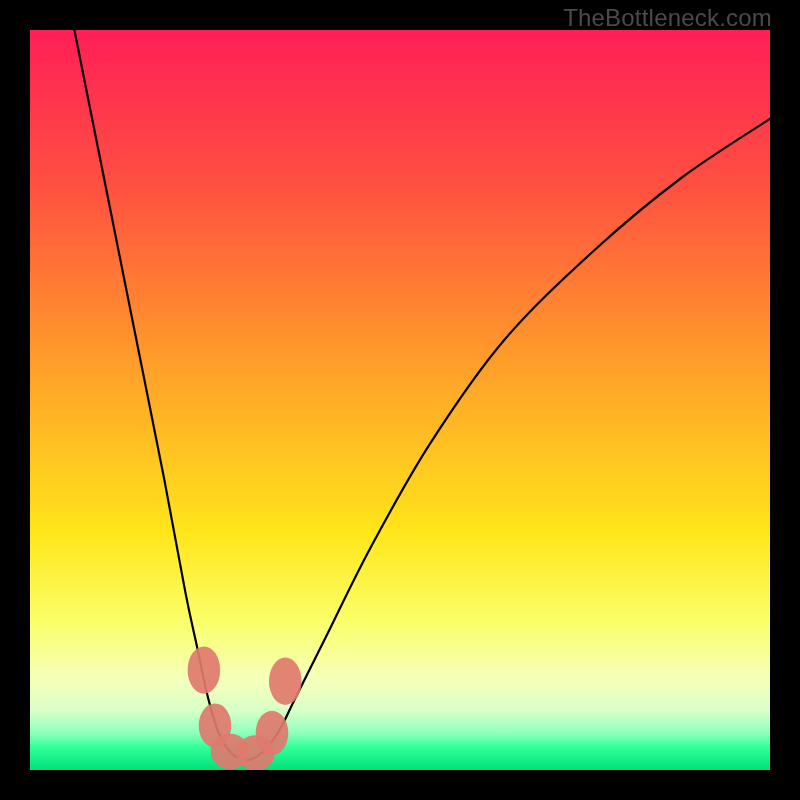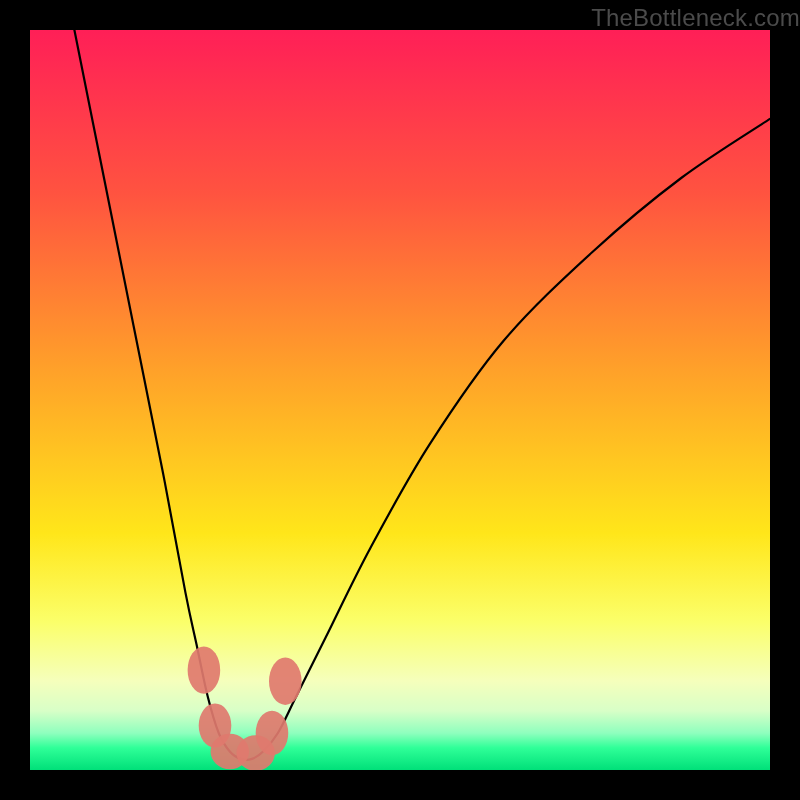--- a/index.html
+++ b/index.html
@@ -19,21 +19,21 @@
     position: absolute;
     left: 30px;
     top: 30px;
     width: 740px;
     height: 740px;
     overflow: hidden;
   }
   .watermark {
     position: absolute;
     top: 4px;
-    right: 0;
+    right: 28px;
     font-family: Arial, Helvetica, sans-serif;
     font-size: 24px;
     color: #4b4b4b;
     letter-spacing: 0.2px;
     font-weight: 500;
   }
   svg {
     display: block;
   }
 </style>

